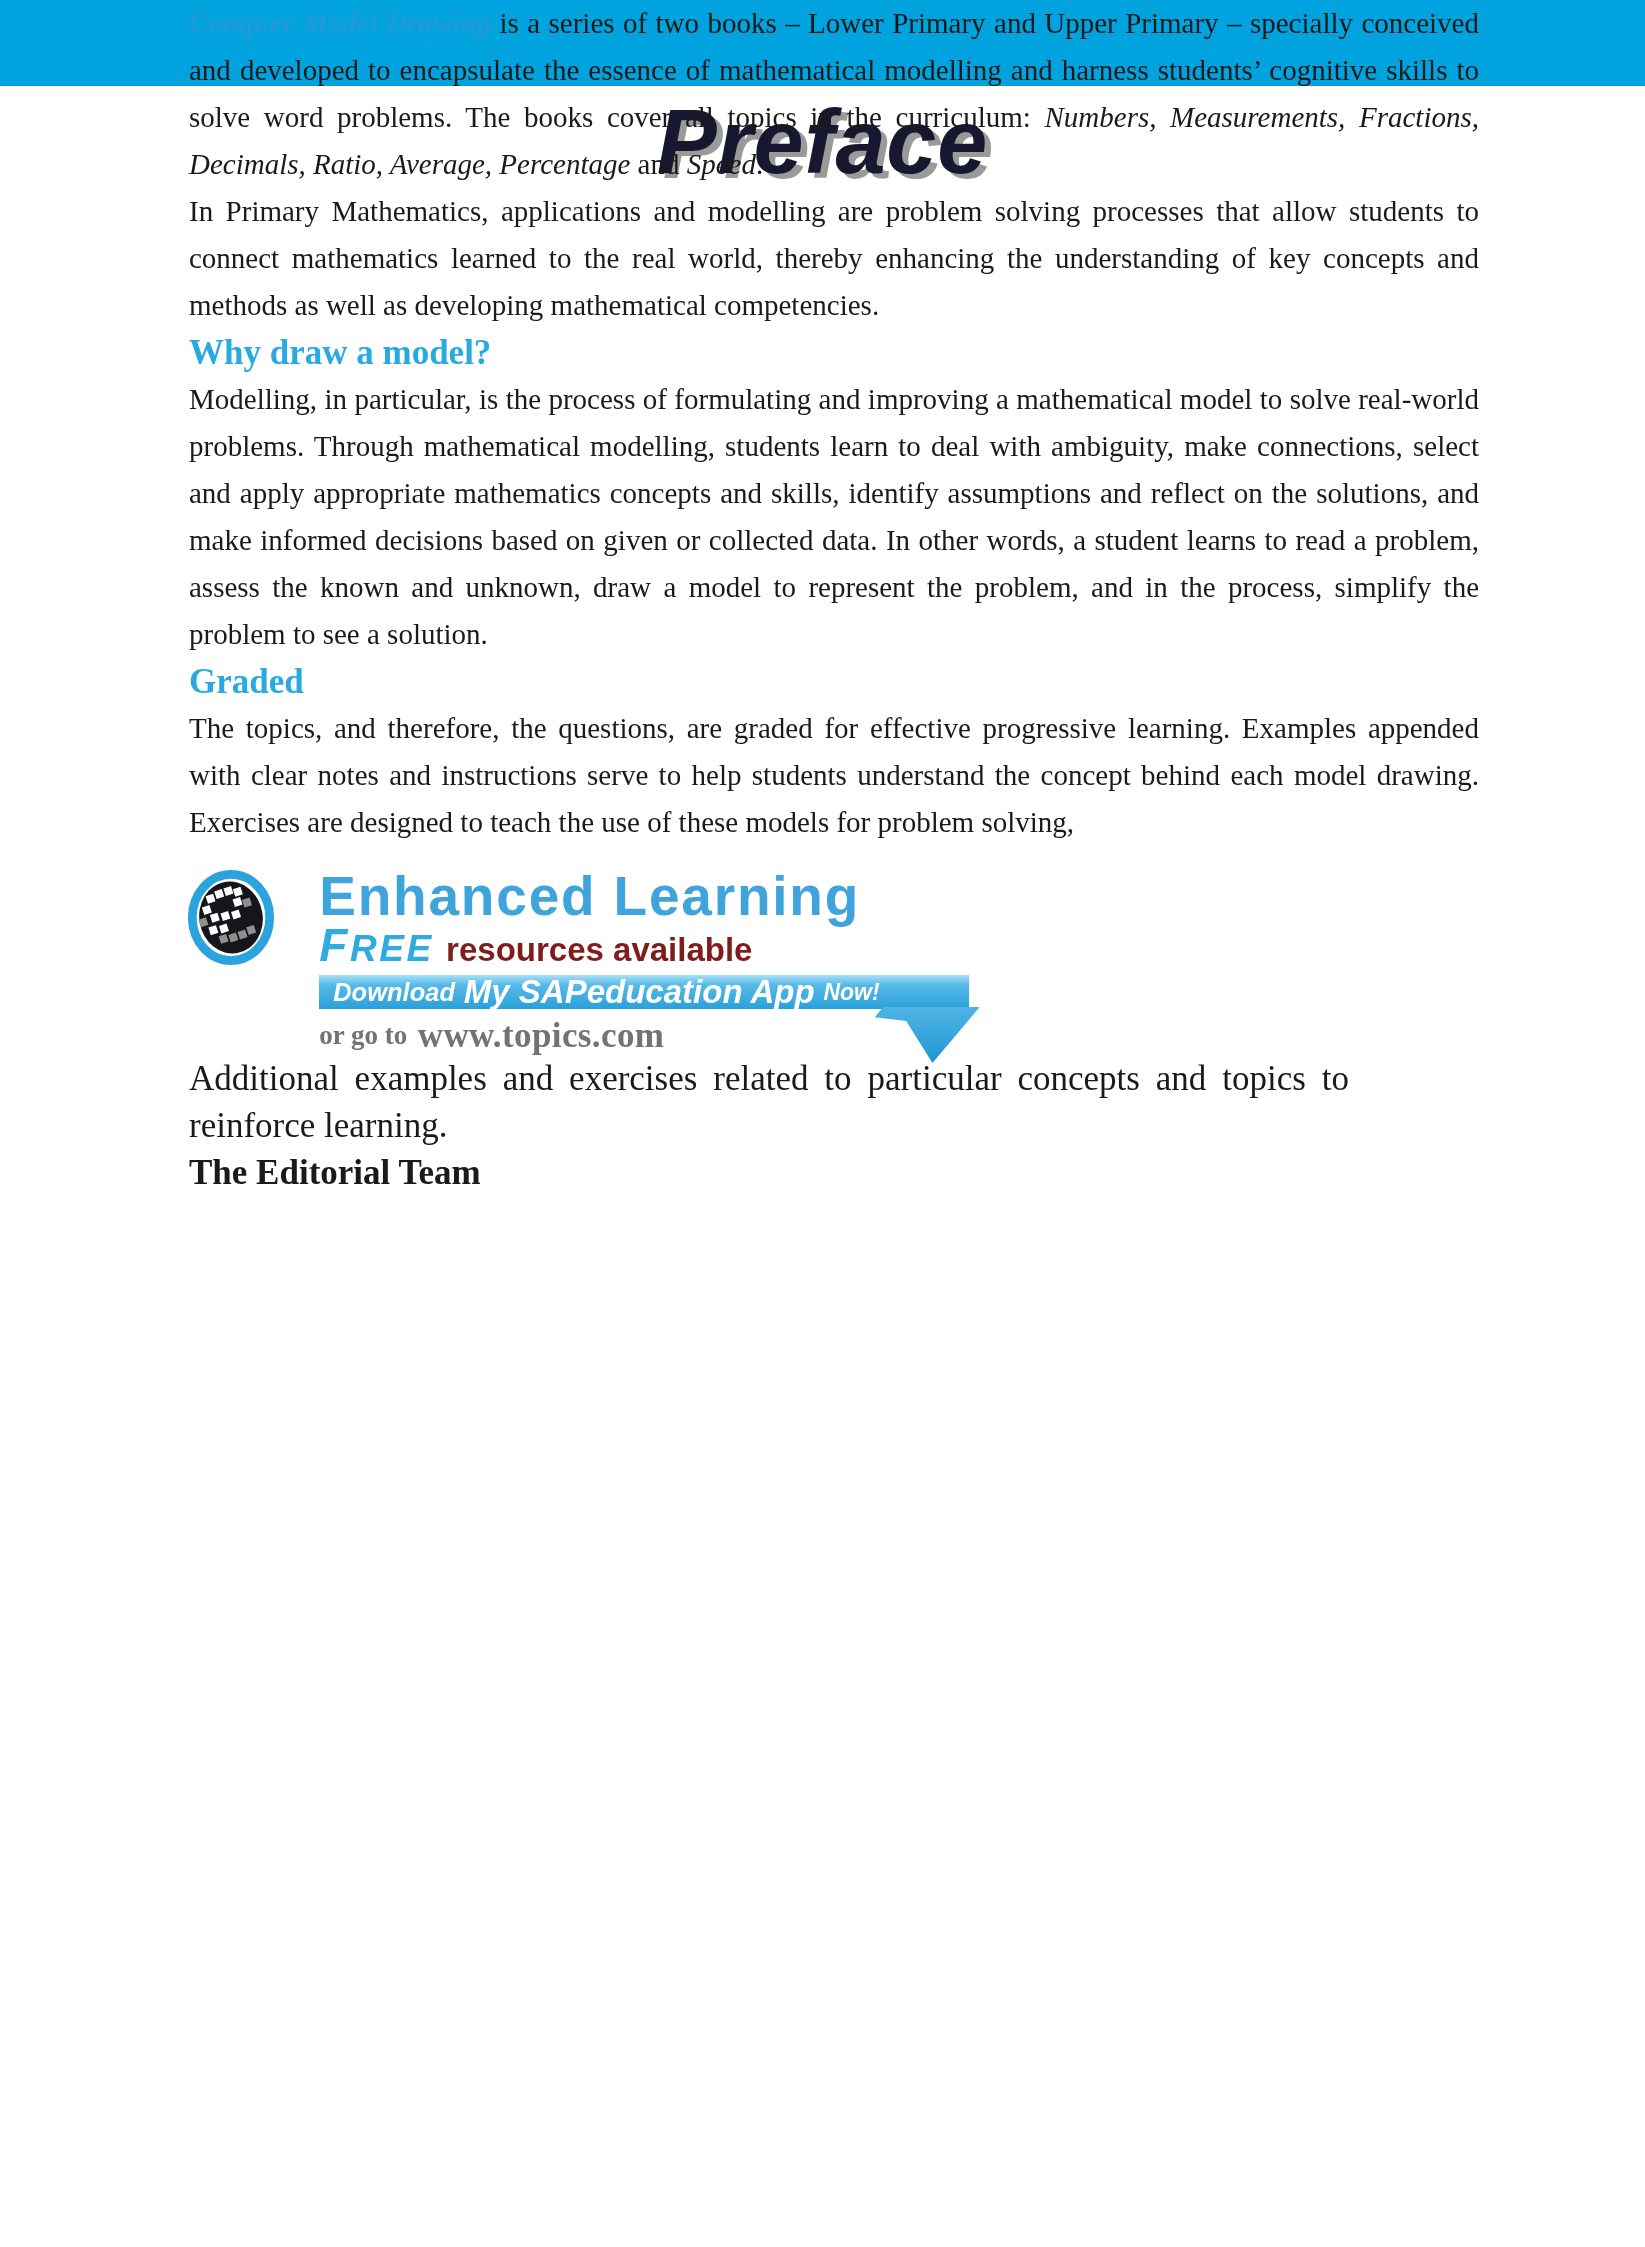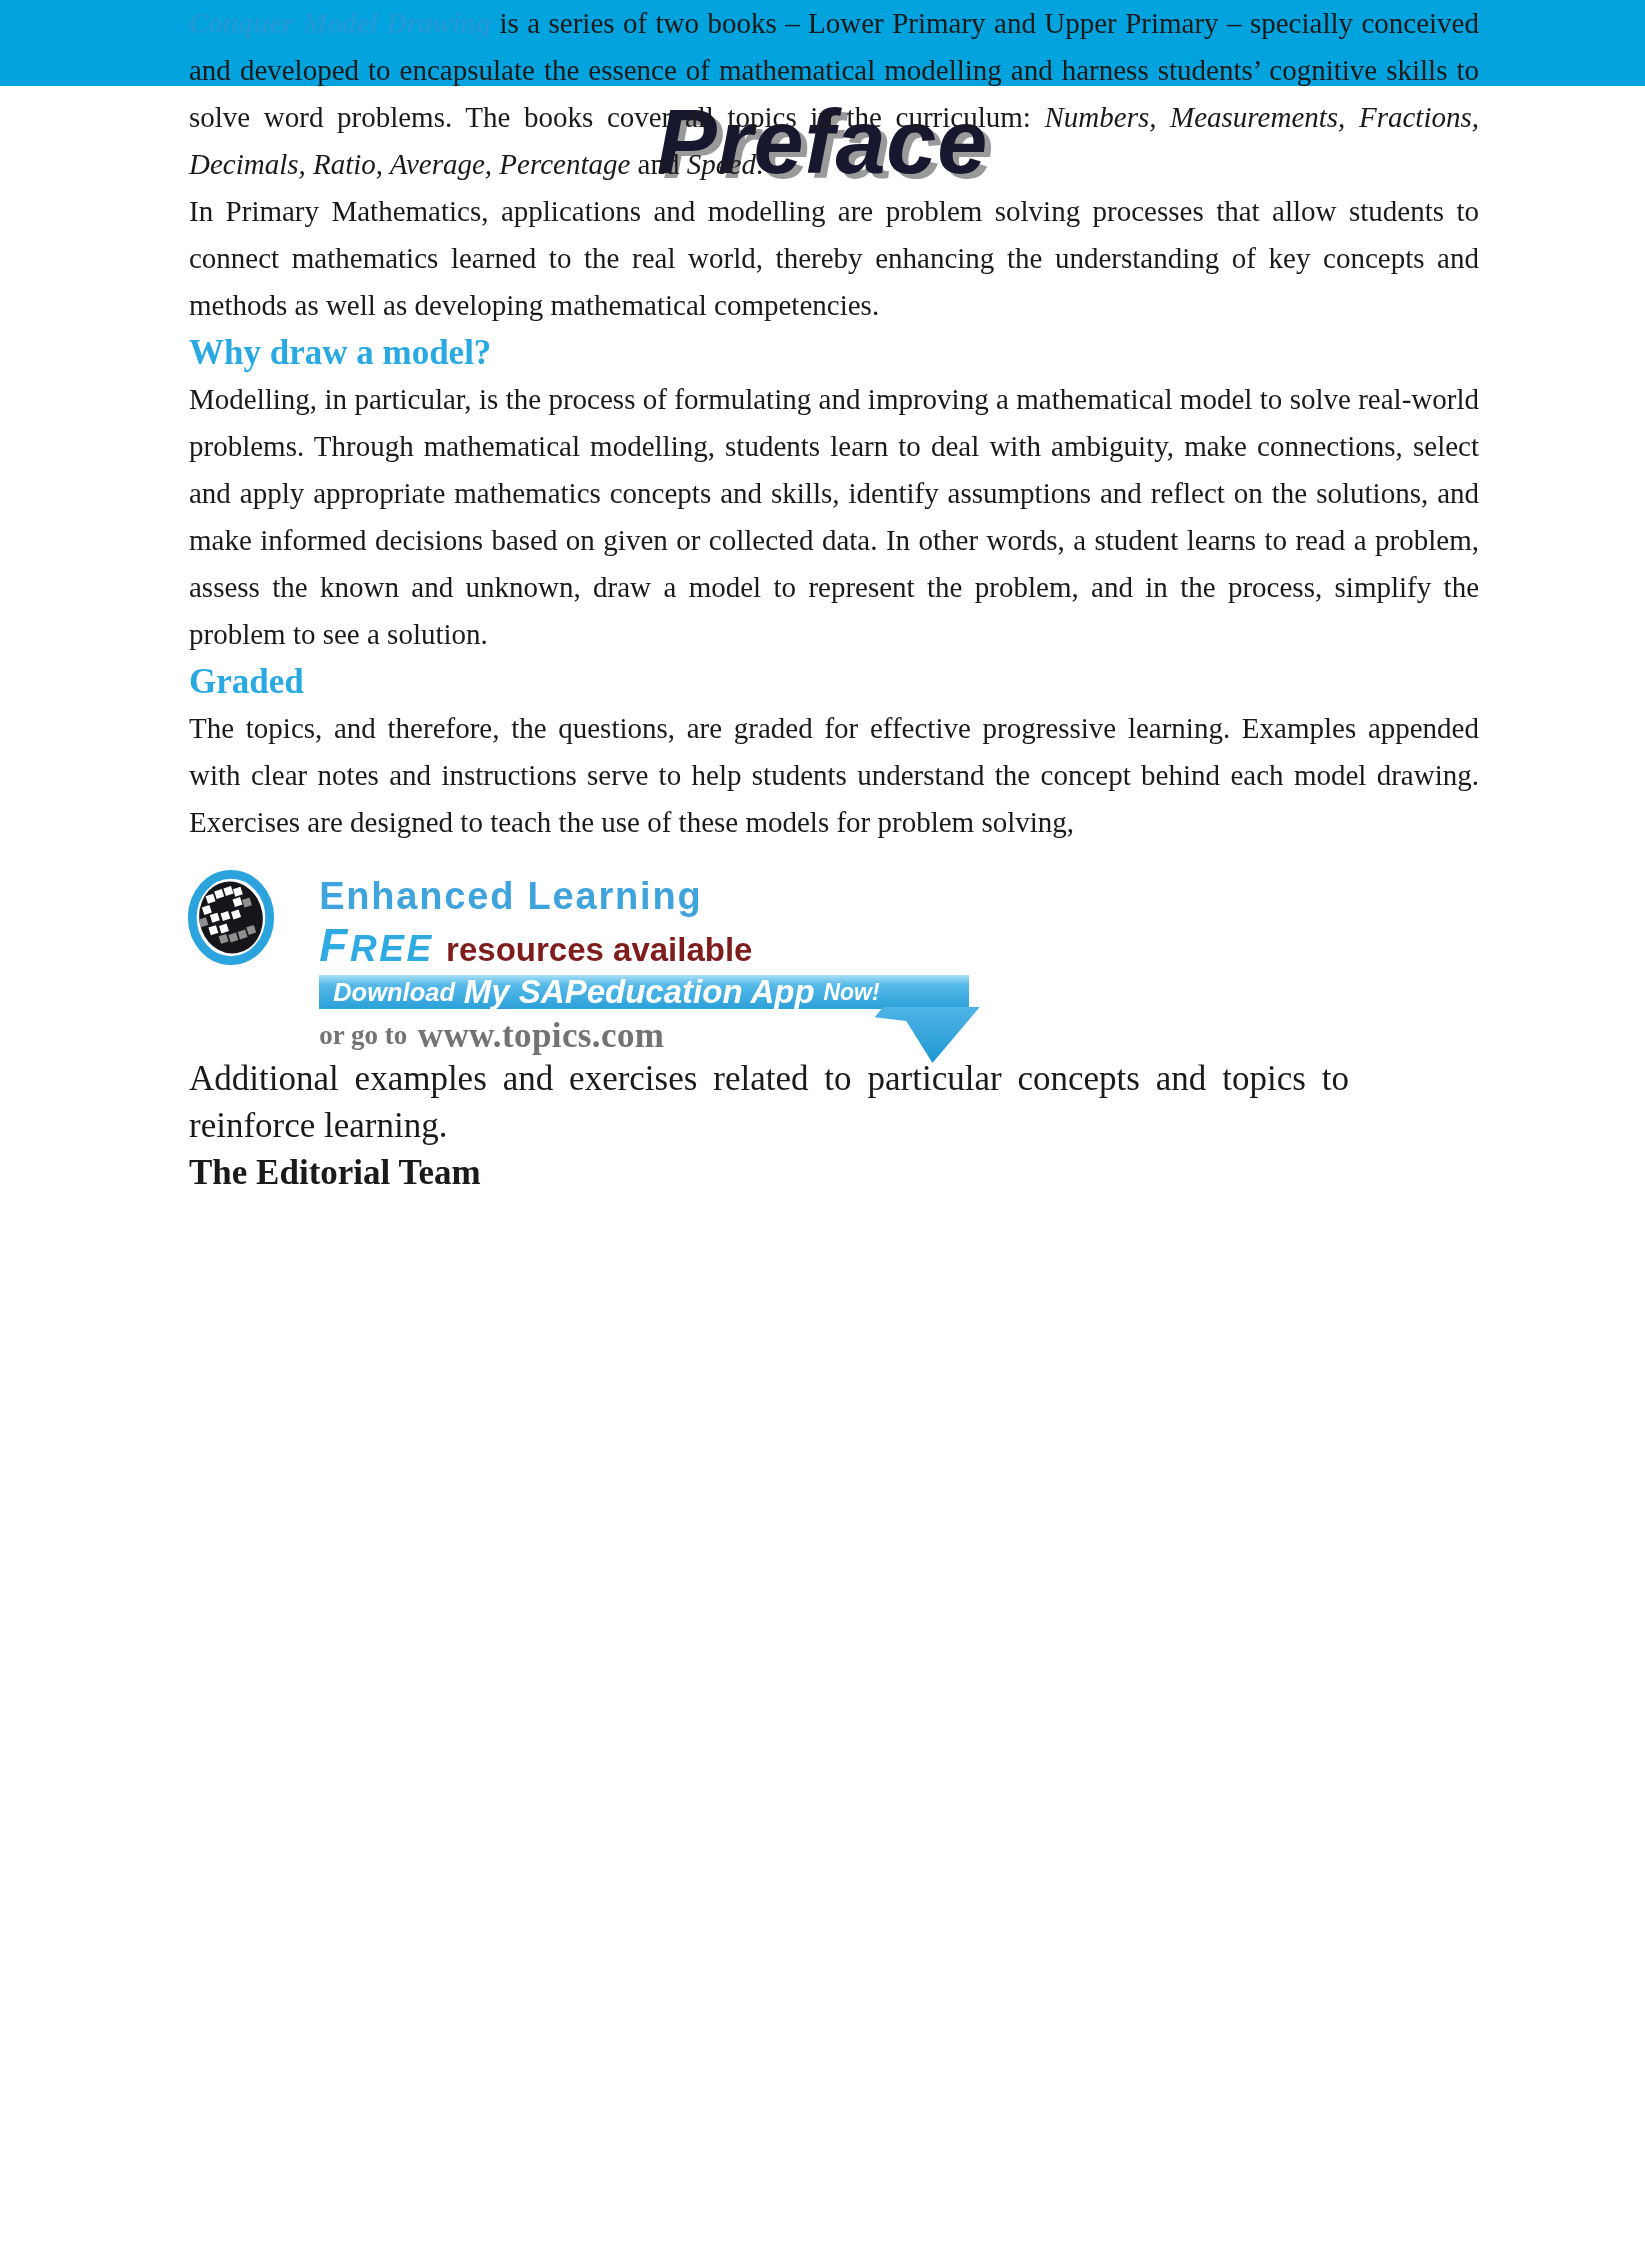--- a/index.html
+++ b/index.html
@@ -59,21 +59,21 @@
   .h-solutions { margin-top: 49px; }
 
   
   .enhanced { margin-top: 23px; }
   .enhanced-row { display: flex; align-items: flex-start; }
   .el-logo { width: 88px; height: 97px; flex: 0 0 88px; margin-left: -1.8px; }
   .el-right { margin-left: 44px; }
   .el-title {
     font-family: "Liberation Sans", sans-serif;
     font-weight: bold;
-    font-size: 38px; line-height: 54px;
+    font-size: 55px; line-height: 54px;
     color: #3FA3DC;
     letter-spacing: 1.8px;
   }
   .el-free-line {
     margin-top: 1.8px;
     font-family: "Liberation Sans", sans-serif;
     line-height: 40px;
     display: flex; align-items: baseline;
   }
   .el-free {

